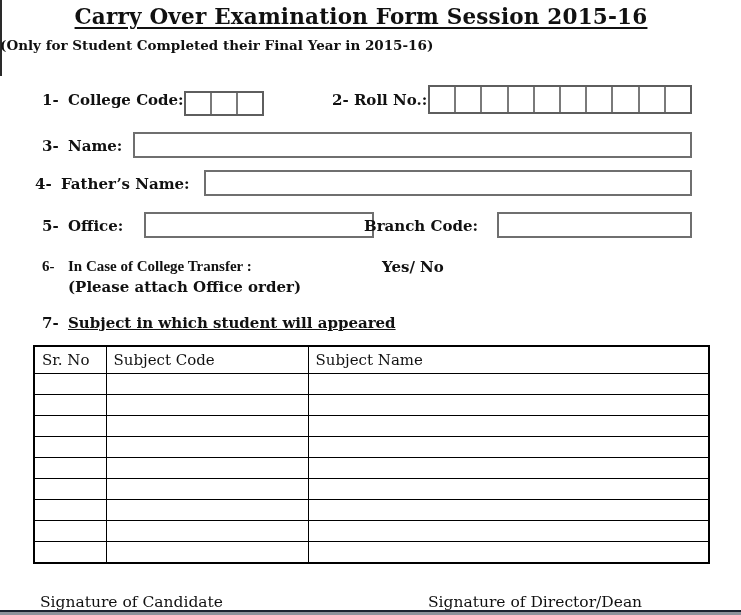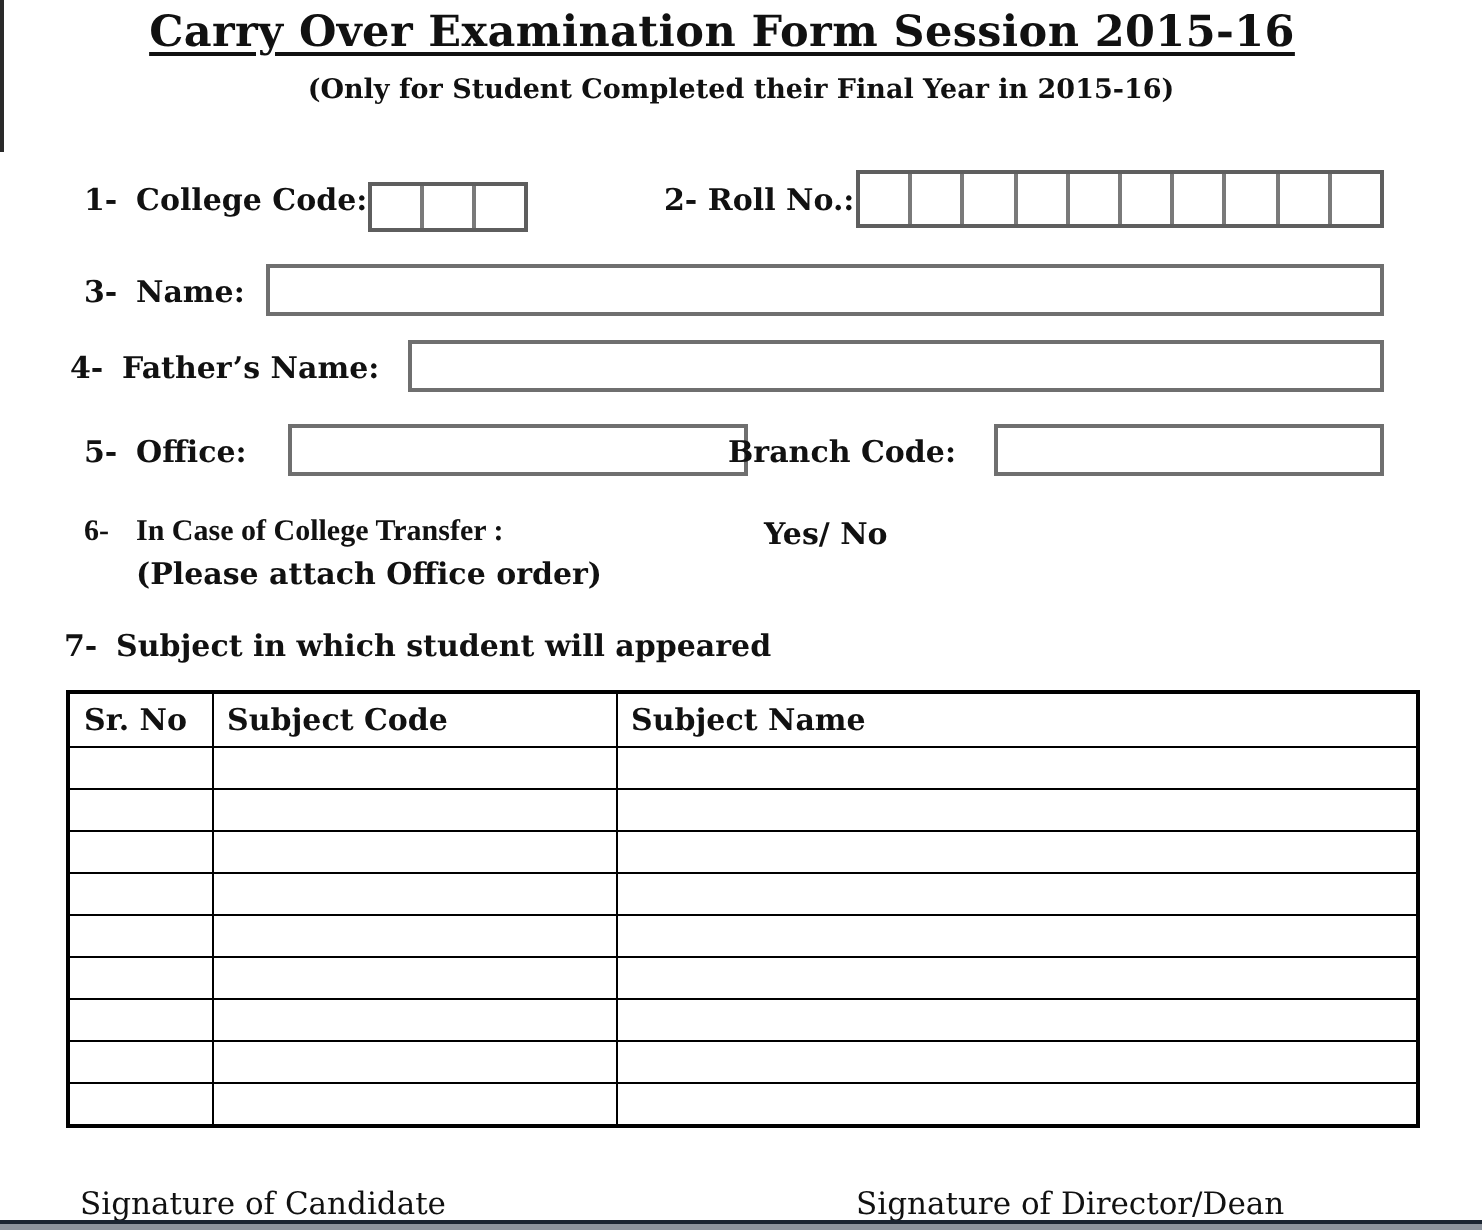--- a/index.html
+++ b/index.html
@@ -8,37 +8,37 @@
     font-family:"DejaVu Serif", serif;color:#111;
   }
   .abs{position:absolute;}
   .title{
     top:4px;left:0;width:722px;text-align:center;
     font-size:21.5px;font-weight:700;letter-spacing:.2px;
     text-decoration:underline;text-decoration-thickness:2px;text-underline-offset:3px;
     margin:0;
   }
   .subtitle{
-    top:37px;left:0;width:741px;text-align:center;
+    top:37px;left:0;width:741px;
     font-size:13.5px;font-weight:700;
   }
   .lbl{font-weight:700;font-size:15px;white-space:nowrap;}
   .num{display:inline-block;width:26px;}
   
   .boxes{display:flex;border:2px solid #5e5e5e;background:#fff;box-sizing:border-box;}
   .boxes .cell{flex:1 1 0;border-right:2px solid #7a7a7a;background:#fff;}
   .boxes .cell:last-child{border-right:none;}
   
   .field{border:2px solid #6f6f6f;background:#fff;box-sizing:border-box;height:26px;}
   
   table.subjects{border-collapse:collapse;table-layout:fixed;width:675px;background:#fff;}
   table.subjects,table.subjects th,table.subjects td{border:1px solid #000;}
   table.subjects{border-width:2px;}
   table.subjects th{
-    font-size:15px;font-weight:700;text-align:left;padding:2px 0 2px 7px;height:22px;
+    font-size:15px;font-weight:400;text-align:left;padding:2px 0 2px 7px;height:22px;
   }
   table.subjects td{height:20px;padding:0 0 0 7px;font-size:13px;}
   .sig{font-weight:400;font-size:15.5px;white-space:nowrap;}
   .edge-left{top:0;left:0;width:2px;height:76px;background:#2a2a2a;}
   .strip-dark{left:0;bottom:3px;width:741px;height:2px;background:#1b2431;}
   .strip-gray{left:0;bottom:0;width:741px;height:3px;background:#8d939c;}
 </style>
 </head>
 <body>
 
@@ -76,21 +76,21 @@
 
 <div class="abs lbl" style="left:42px;top:217px;"><span class="num">5-</span><span>Office:</span></div>
 <div class="abs field" style="left:144px;top:212px;width:230px;"></div>
 <div class="abs lbl" style="left:364px;top:217px;">Branch Code:</div>
 <div class="abs field" style="left:497px;top:212px;width:195px;"></div>
 
 <div class="abs lbl" style="left:42px;top:258px;font-family:Liberation Serif, serif;"><span class="num">6-</span><span>In Case of College Transfer :</span></div>
 <div class="abs lbl" style="left:382px;top:258px;">Yes/ No</div>
 <div class="abs lbl" style="left:68px;top:278px;">(Please attach Office order)</div>
 
-<div class="abs lbl" style="left:32px;top:314px;"><span class="num">7-</span><span>Subject in which student will appeared</span></div>
+<div class="abs lbl" style="left:42px;top:314px;text-decoration:underline;"><span class="num">7-</span><span>Subject in which student will appeared</span></div>
 
 <table class="subjects abs" style="left:33px;top:345px;">
   <colgroup>
       <col style="width:72px">
       <col style="width:202px">
       <col style="width:401px">
     </colgroup>
   <thead>
     <tr>
       <th>Sr. No</th>

